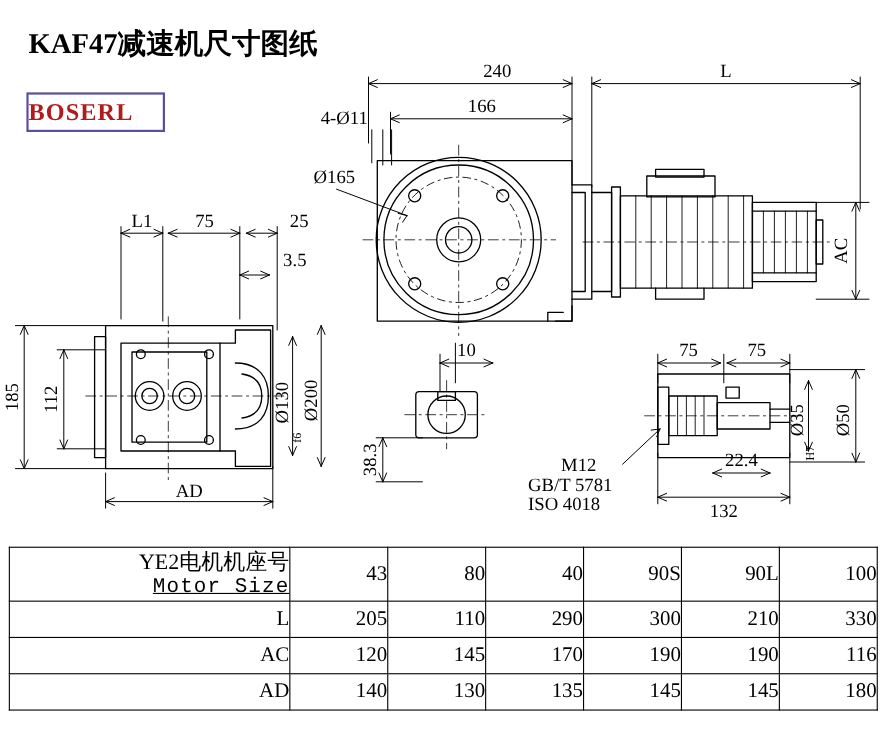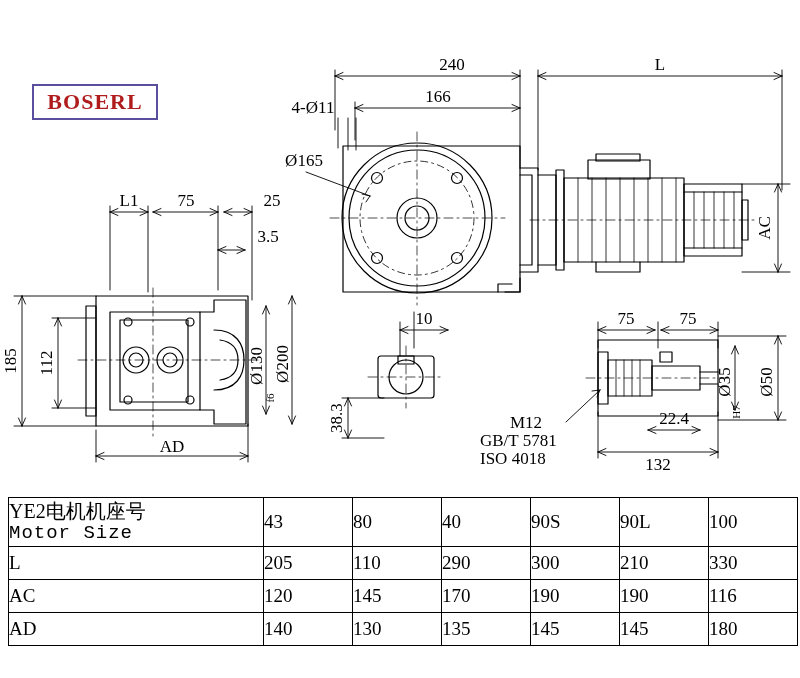--- a/index.html
+++ b/index.html
@@ -26,29 +26,28 @@
     left: 26px;
     top: 22px;
     font-size: 26px;
     font-weight: bold;
     letter-spacing: 0px;
     white-space: nowrap;
   }
   
   #logo-box {
     position: absolute;
-    left: 32px;
+    left: 24px;
     top: 84px;
     width: 122px;
     height: 32px;
     border: 2px solid #5a4f9c;
     background: #ffffff;
     display: flex;
     align-items: center;
-    justify-content: center;
   }
   #logo-text {
     font-family: "Liberation Serif", serif;
     font-weight: bold;
     font-size: 22px;
     color: #b01c1c;
     letter-spacing: 1px;
   }
   
   #drawing {
@@ -60,21 +59,21 @@
   #spec-table {
     position: absolute;
     left: 8px;
     top: 497px;
     width: 784px;
     border-collapse: collapse;
     table-layout: fixed;
   }
   #spec-table td {
     border: 1px solid #000000;
-    text-align: left;
+    text-align: right;
     vertical-align: middle;
     font-size: 19px;
     height: 32px;
     padding: 0;
   }
   #spec-table td.rowhead {
     width: 254px;
   }
   #spec-table td.val {
     width: 88px;
@@ -84,33 +83,35 @@
     padding: 2px 0;
   }
   .two-line .l1 {
     font-size: 20px;
     font-family: "Liberation Serif", serif;
   }
   .two-line .l2 {
     font-size: 19px;
     font-family: "Liberation Mono", monospace;
     letter-spacing: 1px;
+    text-decoration: underline;
   }
   #spec-table tr.head td {
     height: 48px;
   }
   text {
     font-family: "Liberation Serif", serif;
   }
 </style>
 </head>
 <body>
 
 <div id="page">
 
+  <div id="title">KAF47减速机尺寸图纸</div>
 
   <div id="logo-box" style="border-color: rgb(90, 79, 156);">
     <span id="logo-text" style="color: rgb(176, 28, 28);">BOSERL</span>
   </div>
 
   <svg id="drawing" width="800" height="500" viewBox="0 0 800 500">
     <g fill="none" stroke="#000" stroke-width="1.2" stroke-linejoin="round" stroke-linecap="round">
 
       <g stroke-width="0.9">
 

